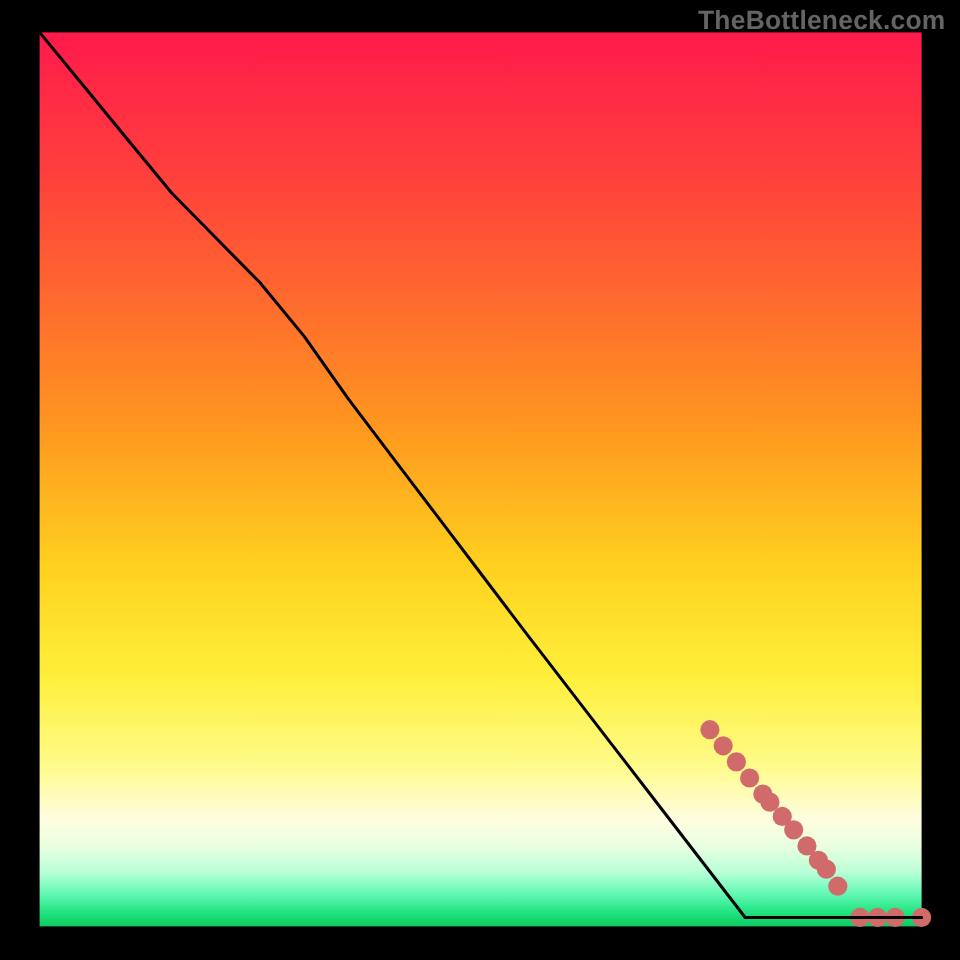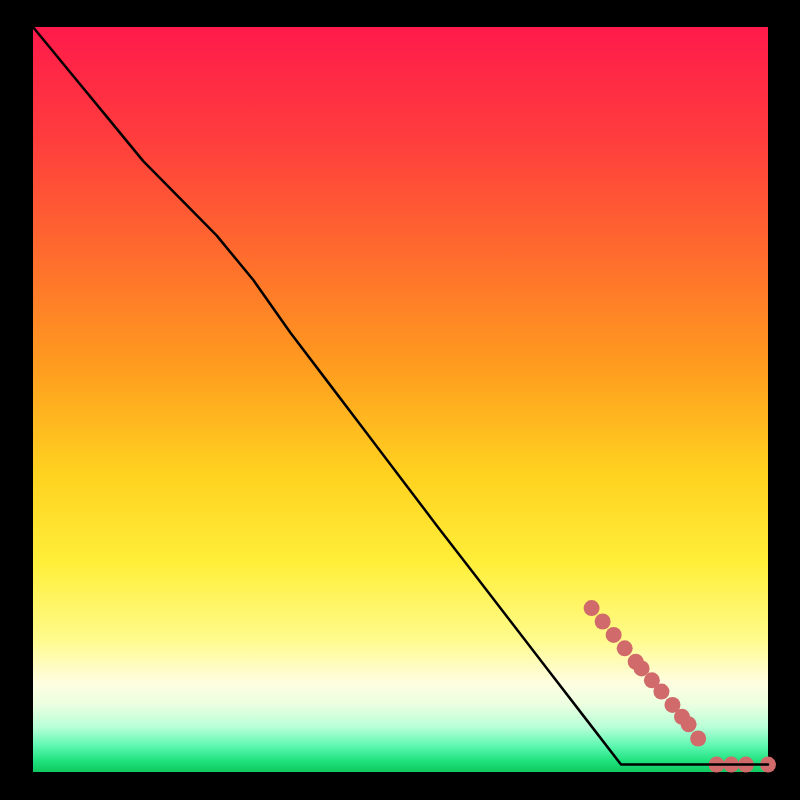--- a/index.html
+++ b/index.html
@@ -28,20 +28,21 @@
   }
   svg {
     position: absolute;
     left: 0;
     top: 0;
   }
 </style>
 </head>
 <body>
 <div class="frame">
+  <div class="watermark">TheBottleneck.com</div>
   <svg id="chart-svg" width="800" height="800" viewBox="0 0 800 800">
       <defs>
         <linearGradient id="bg-grad" x1="0" y1="0" x2="0" y2="1">
           <stop offset="0%" stop-color="#ff1a4b"></stop>
           <stop offset="15%" stop-color="#ff3d3d"></stop>
           <stop offset="30%" stop-color="#ff6a2e"></stop>
           <stop offset="45%" stop-color="#ff9a1f"></stop>
           <stop offset="60%" stop-color="#ffd21f"></stop>
           <stop offset="72%" stop-color="#ffef3a"></stop>
           <stop offset="82%" stop-color="#fffb8a"></stop>

